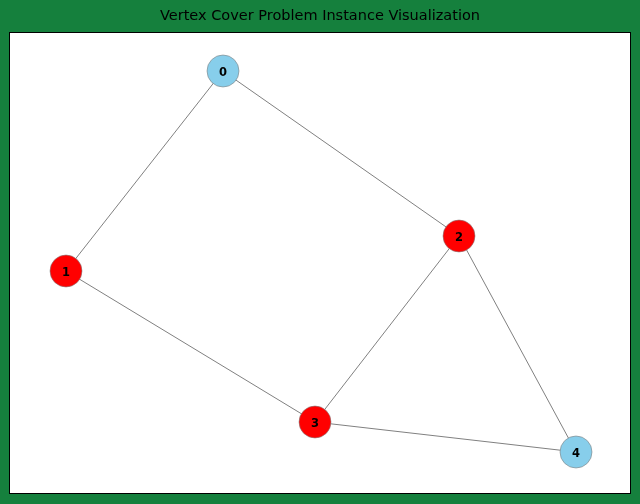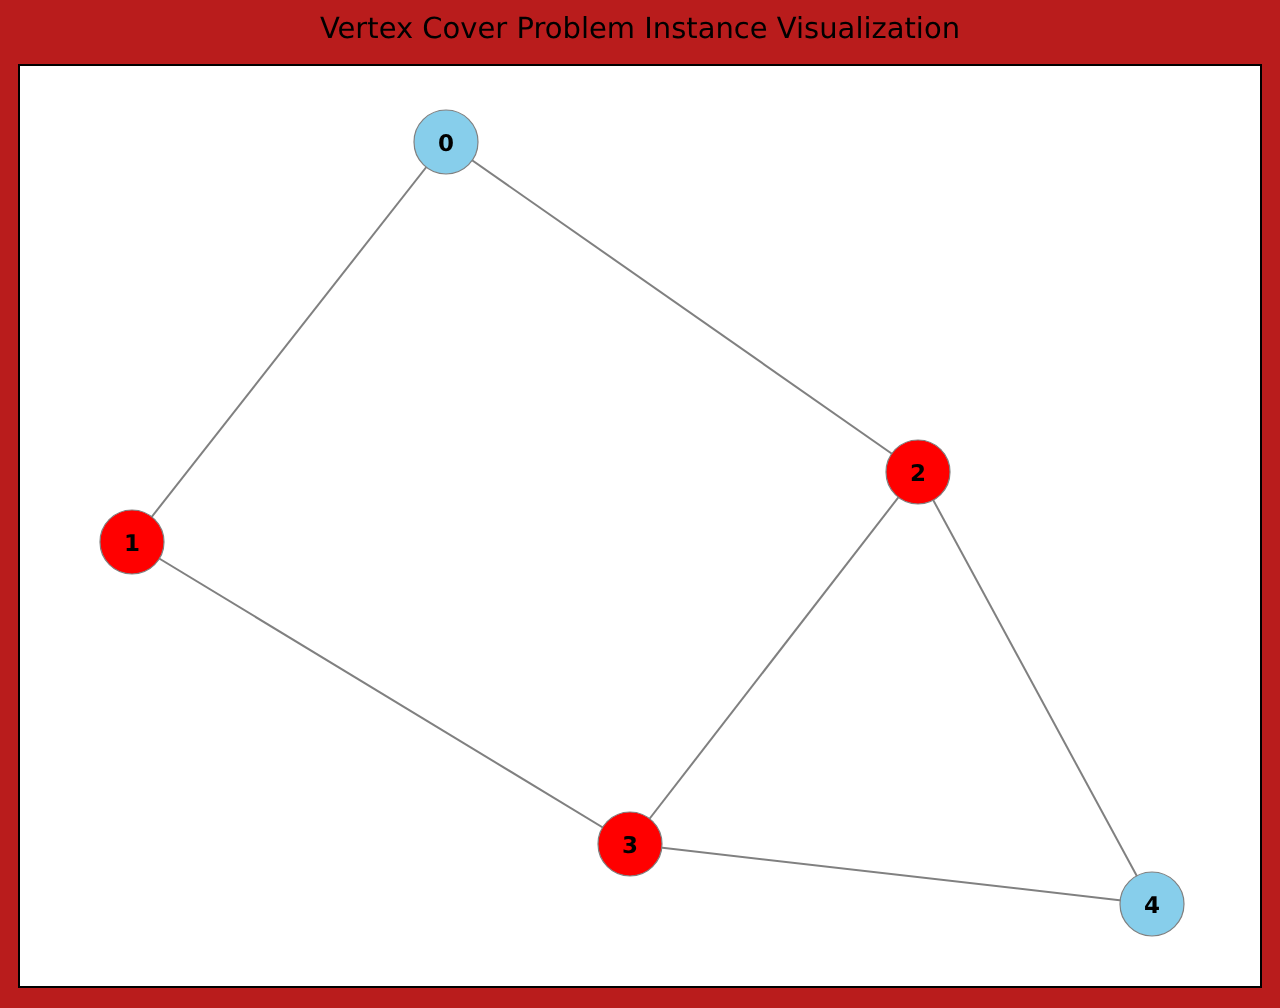--- a/index.html
+++ b/index.html
@@ -11,21 +11,21 @@
     width: 640px;
     height: 504px;
     font-family: "DejaVu Sans", sans-serif;
     overflow: hidden;
     position: relative;
   }
   #figure {
     position: relative;
     width: 640px;
     height: 504px;
-    background: #b91c1c;
+    background: #15803d;
   }
   #figure-title {
     position: absolute;
     left: 0;
     top: 7px;
     width: 640px;
     text-align: center;
     font-size: 14.5px;
     color: #000000;
     font-family: "DejaVu Sans", sans-serif;

